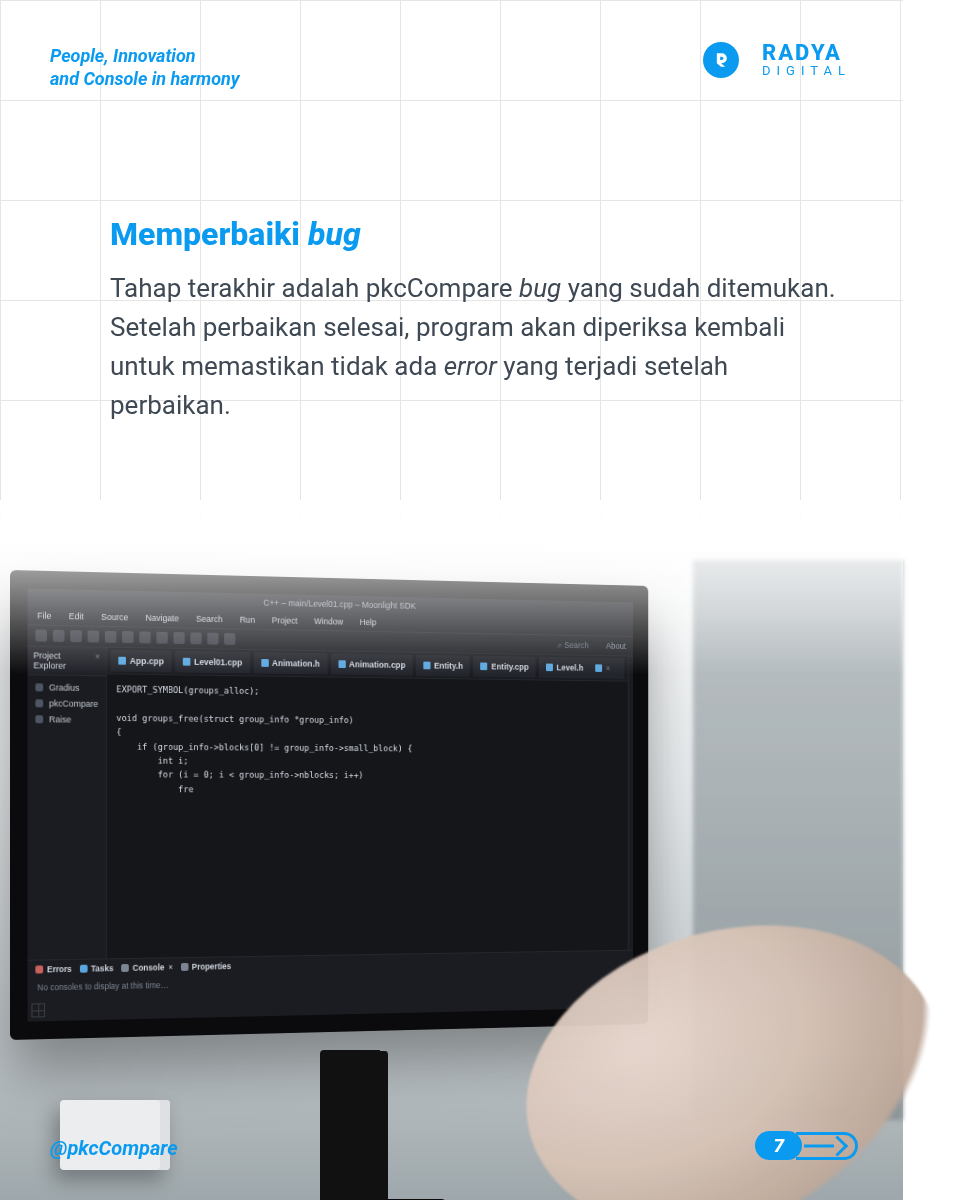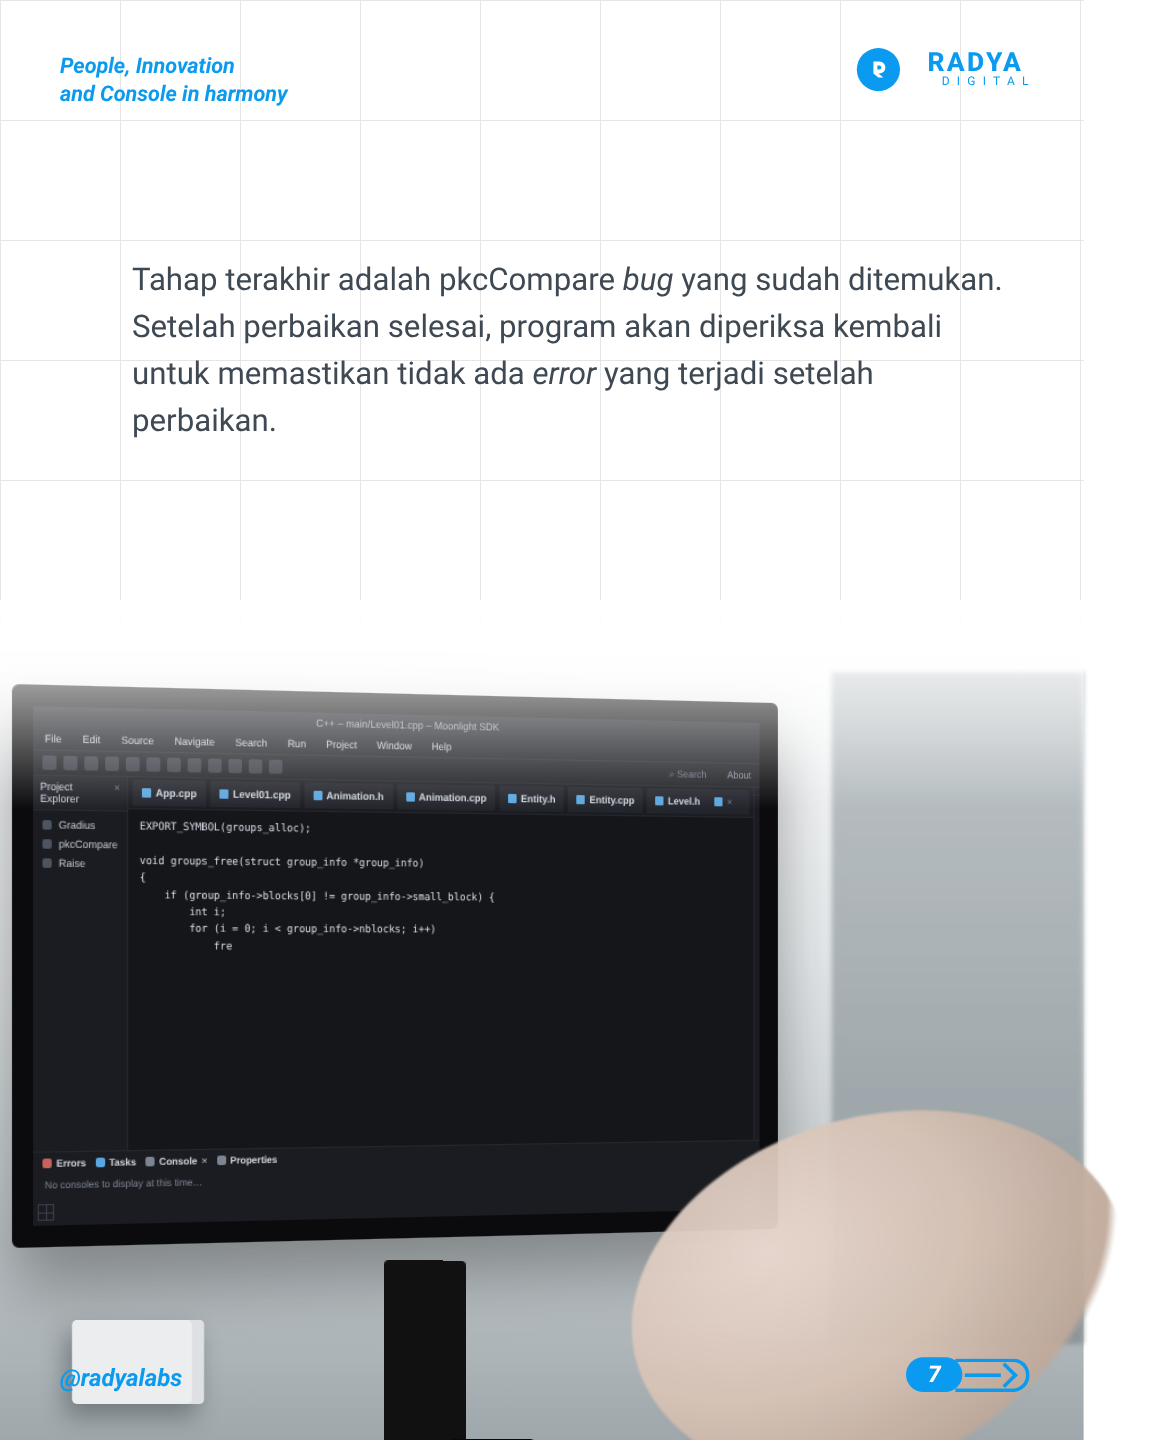--- a/index.html
+++ b/index.html
@@ -26,32 +26,32 @@
     position: absolute;
     left: 50px; top: 45px;
     color: #0a9bf0;
     font-size: 18px;
     font-style: italic;
     font-weight: 700;
     line-height: 1.25;
   }
   .logo {
     position: absolute;
-    right: 40px; top: 40px;
-    display: flex; align-items: flex-start; gap: 23px;
+    right: 52px; top: 40px;
+    display: flex; align-items: flex-end; gap: 23px;
     color: #0a9bf0;
   }
   .logo-mark {
     width: 36px; height: 36px; border-radius: 50%;
     background: #0a9bf0;
     display: flex; align-items: center; justify-content: center;
   }
   .logo-mark svg { display: block; }
   .logo-text .brand { font-weight: 800; font-size: 22px; letter-spacing: 2px; color:#0a9bf0; }
-  .logo-text .sub { font-size: 10px; letter-spacing: 6px; color:#0a9bf0; margin-top:-2px;margin-left:12px; }
+  .logo-text .sub { font-size: 13px; letter-spacing: 6px; color:#0a9bf0; margin-top:-2px; }
   .content {
     position: absolute;
     left: 110px; top: 215px; width: 740px;
     z-index: 5;
   }
   .content h1 {
     color: #0a9bf0;
     font-size: 32px;
     font-weight: 800;
     margin-bottom: 16px;
@@ -223,20 +223,23 @@
           <path fill="#fff" d="M7 4h6a6 6 0 0 1 0 12h-1l5 4h-5l-5-4V4zm4 4v4h2a2 2 0 0 0 0-4h-2z"></path>
         </svg>
     </div>
     <div class="logo-text">
       <div class="brand">RADYA</div>
       <div class="sub">DIGITAL</div>
     </div>
   </div>
 
   <div class="content">
+    <h1>
+      <span>Memperbaiki </span><span class="ital">bug</span>
+    </h1>
     <p>
       <span>Tahap terakhir adalah pkcCompare </span><span class="ital">bug</span><span> yang sudah ditemukan. Setelah perbaikan selesai, program akan diperiksa kembali untuk memastikan tidak ada </span><span class="ital">error</span><span> yang terjadi setelah perbaikan.</span>
     </p>
   </div>
 
   <div class="scene">
     <div class="shelf"></div>
 
     <div class="monitor">
       <div class="screen">
@@ -351,19 +354,19 @@
       </div>
     </div>
     <div class="stand"></div>
 
     <div class="box"></div>
     <div class="hand"></div>
   </div>
 
   <div class="scene-fade"></div>
 
-  <div class="handle">@radyalabs</div>
+  <div class="handle">@pkcCompare</div>
   <div class="pager">
     <div class="pill">7</div>
     <div class="arrow"></div>
   </div>
 
 </div>
 
 </body></html>

